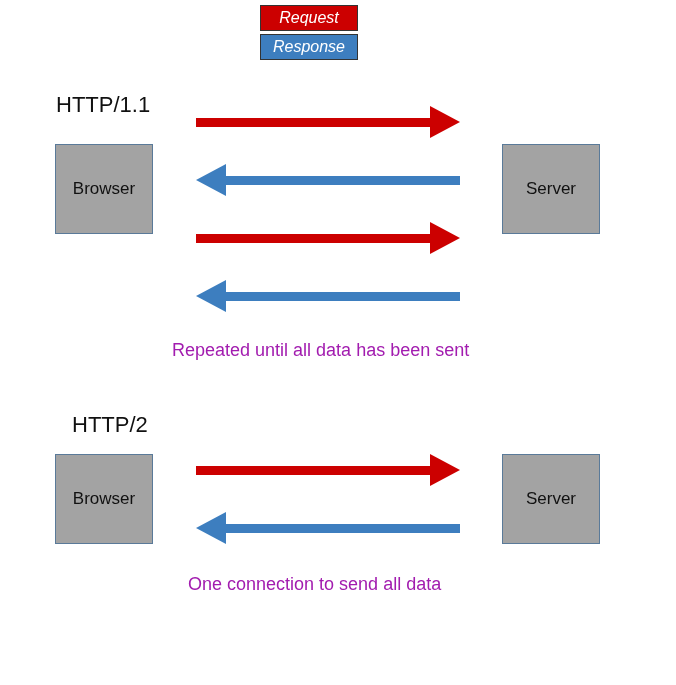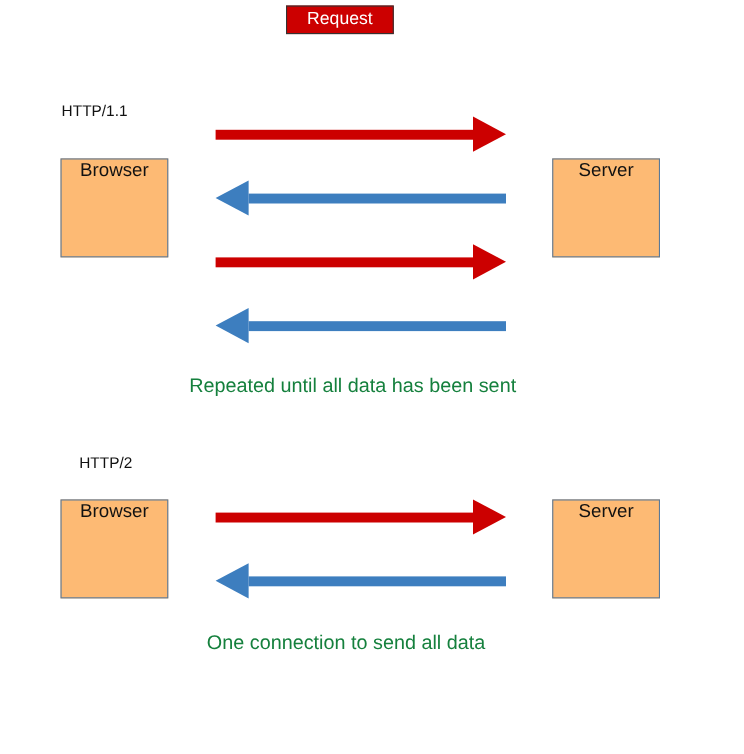--- a/index.html
+++ b/index.html
@@ -18,47 +18,48 @@
   }
   .legend-item{
     width:96px;
     height:24px;
     border:1px solid #333;
     color:#fff;
     font-size:16px;
     text-align:center;
     line-height:24px;
     margin-bottom:3px;
+    font-style:italic;
   }
   .legend-request{background:#cc0000}
   .legend-response{background:#3d7ebf}
   
   .section-title{
     position:absolute;
-    font-size:14px;
+    font-size:22px;
     color:#111;
   }
   
   .node{
     position:absolute;
     width:96px;
     height:88px;
-    background:#fdba74;
+    background:#a3a3a3;
     border:1px solid #5a7a99;
     font-size:17px;
     display:flex;
-    align-items:flex-start;
+    align-items:center;
     justify-content:center;
     color:#111;
   }
   
   .caption{
     position:absolute;
     font-size:18px;
-    color:#15803d;
+    color:#a21caf;
   }
   
   .arrow-wrap{position:absolute}
   .arrow-shaft{
     position:absolute;
     height:9px;
     top:0;
   }
   .arrow-head{
     position:absolute;
@@ -71,20 +72,21 @@
   .arrow-left  .arrow-head{border-right:30px solid currentColor}
   .arrow-shaft{background:currentColor}
   .c-red{color:#cc0000}
   .c-blue{color:#3d7ebf}
 </style>
 </head>
 <body>
 
 <div class="legend">
   <div class="legend-item legend-request">Request</div>
+  <div class="legend-item legend-response">Response</div>
 </div>
 
 <div class="section-title" style="left:56px;top:92px">HTTP/1.1</div>
 
 <div class="node" style="left:55px;top:144px">
   <span>Browser</span>
 </div>
 <div class="node" style="left:502px;top:144px">
   <span>Server</span>
 </div>

